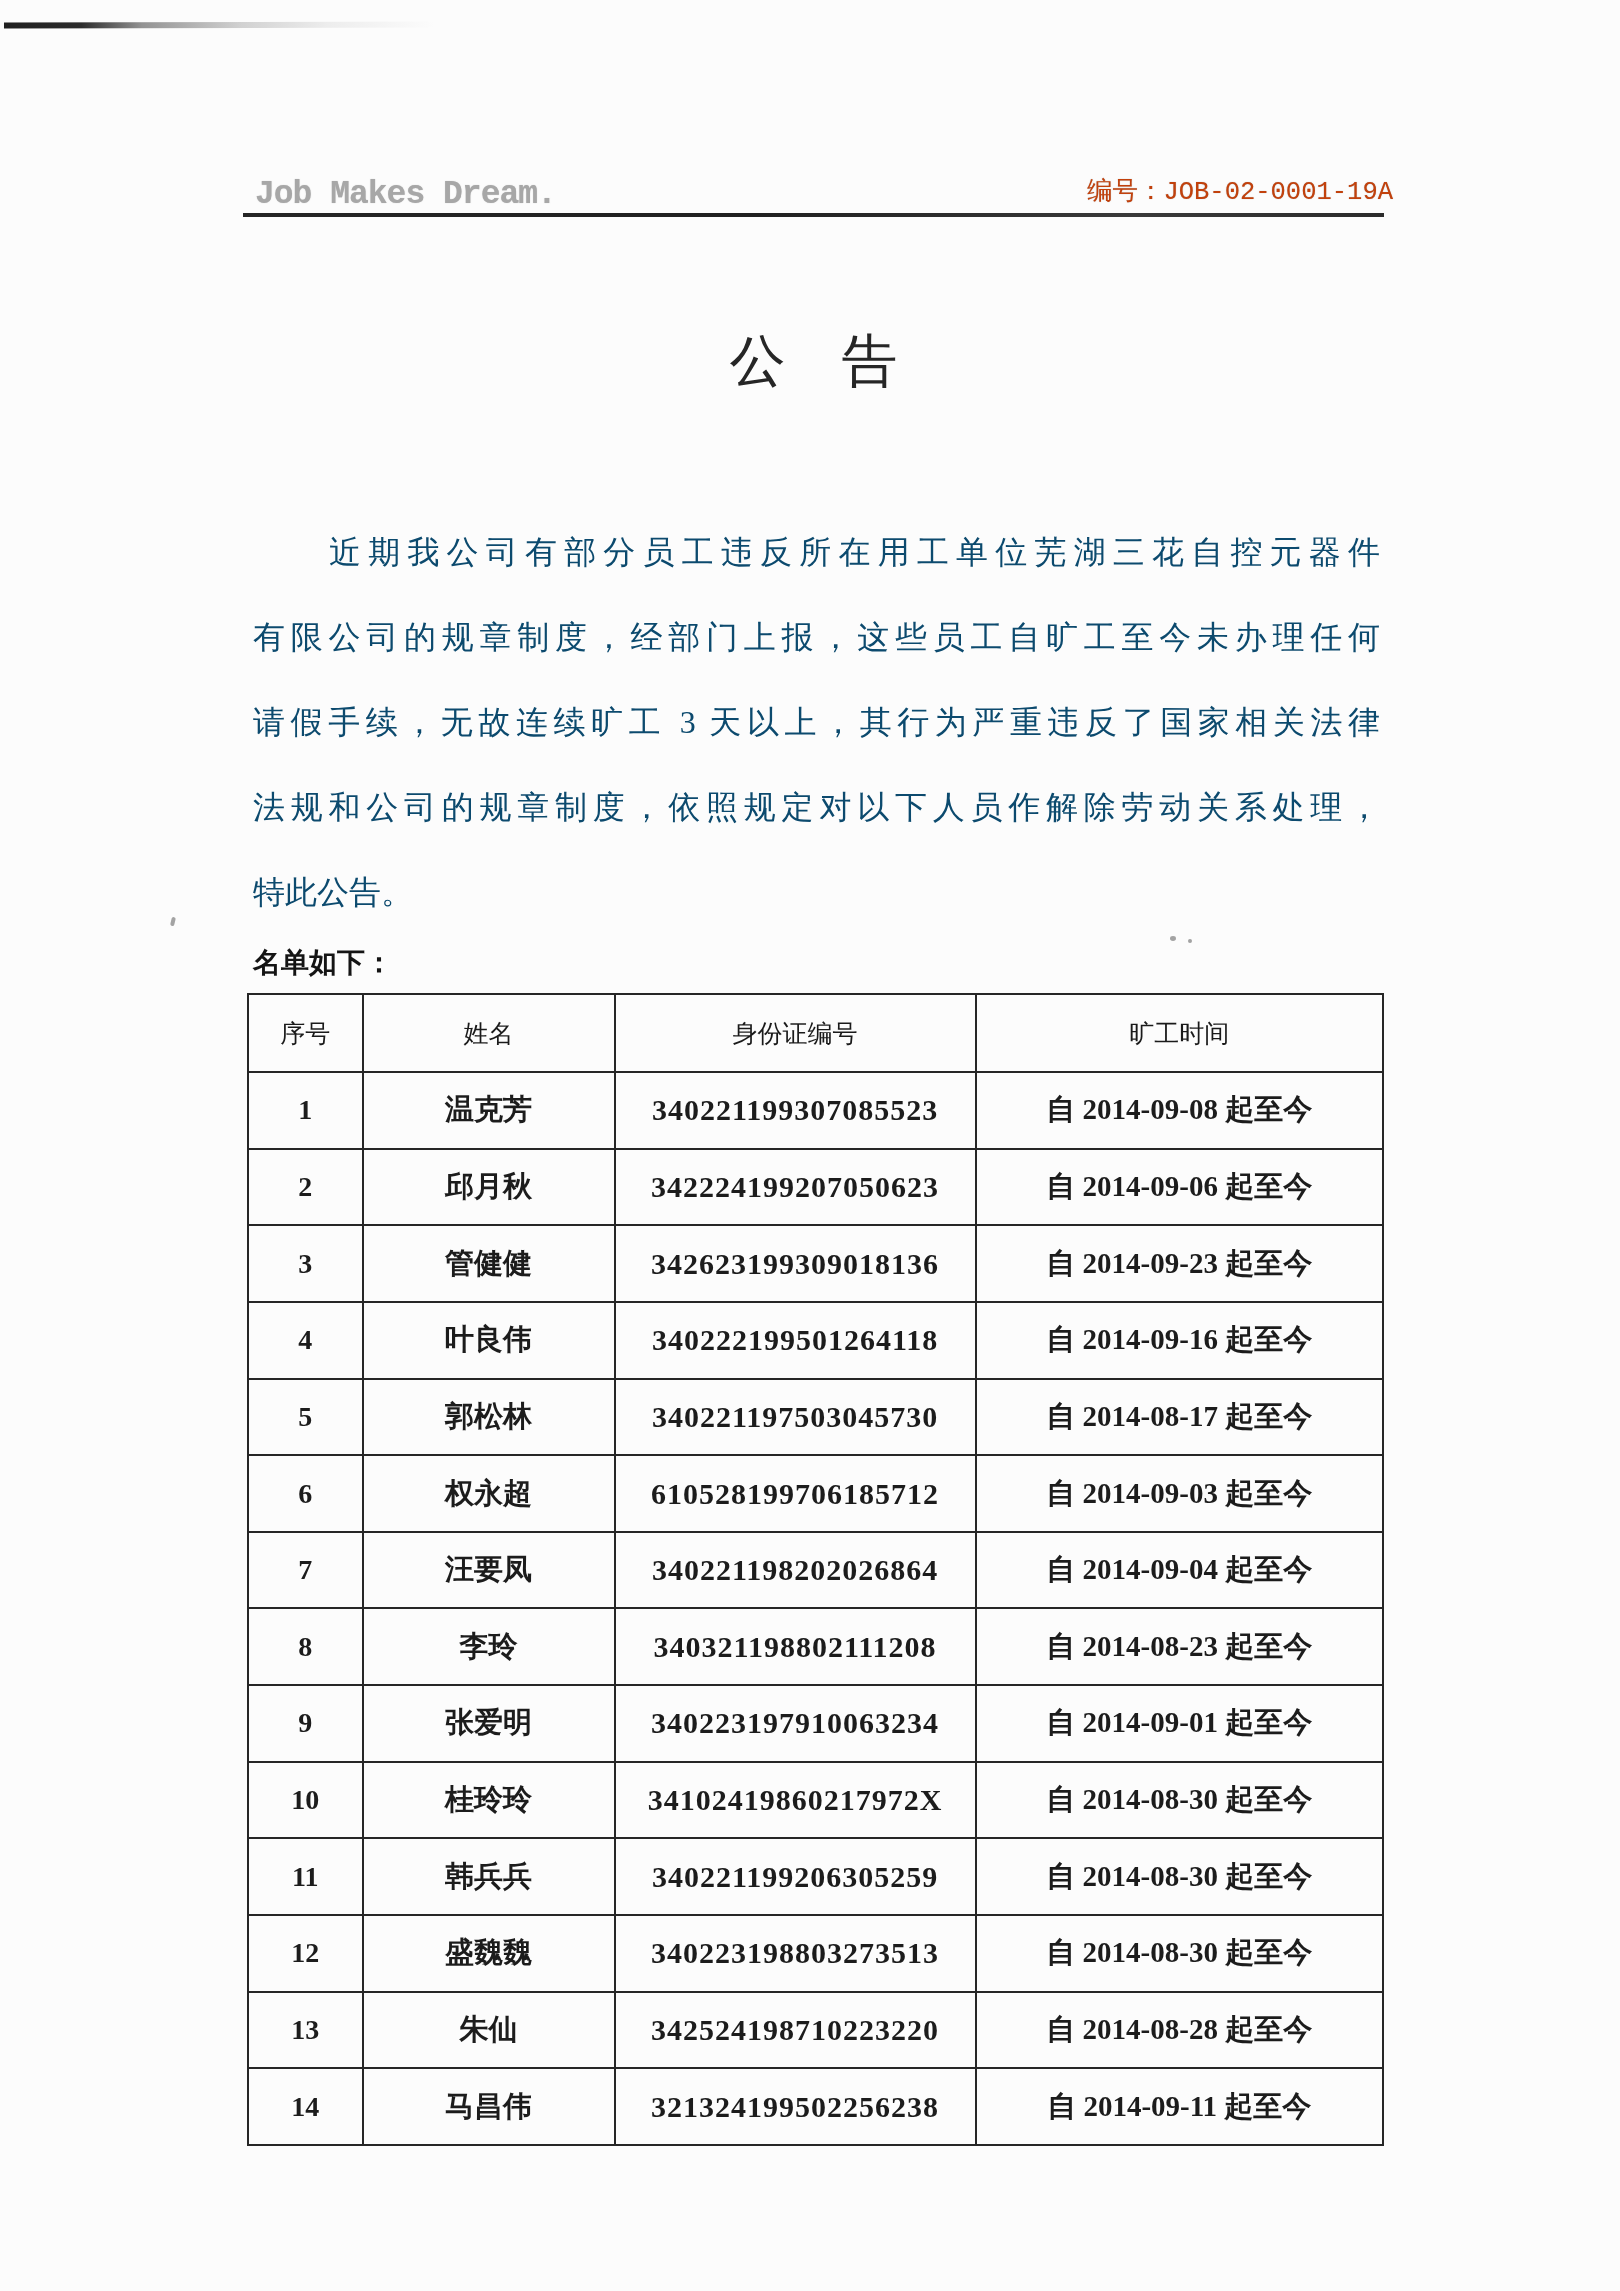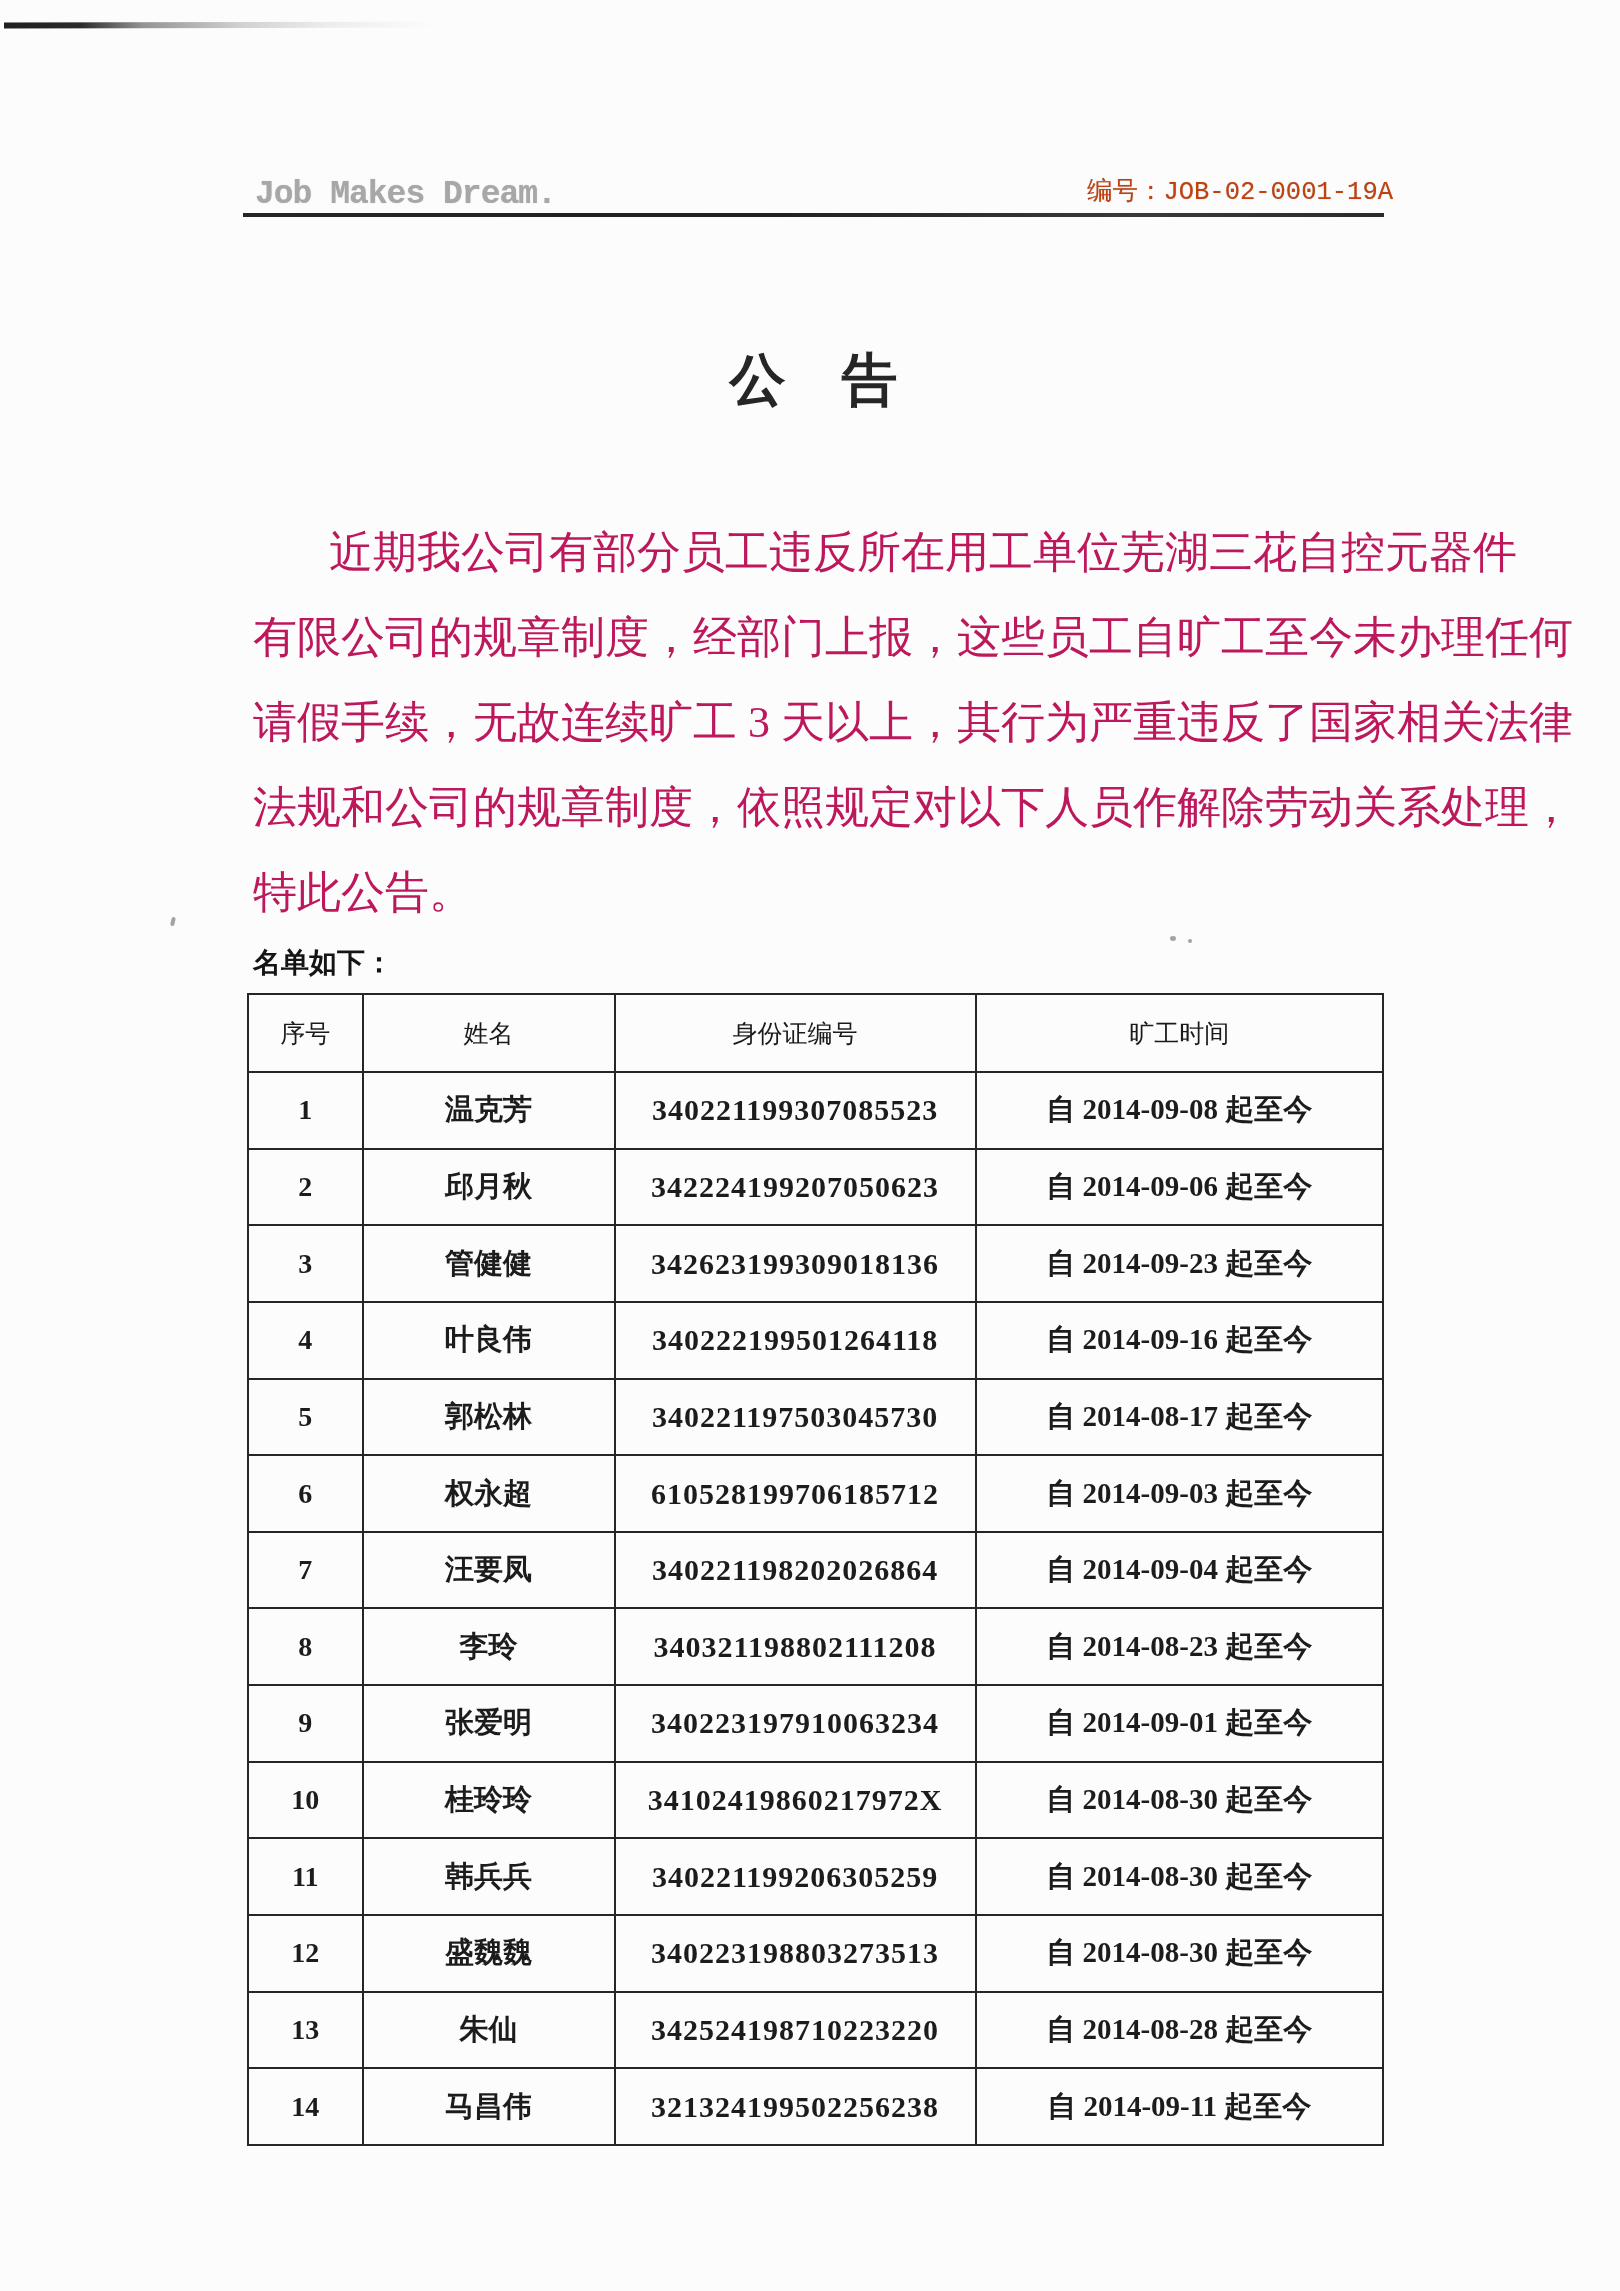--- a/index.html
+++ b/index.html
@@ -39,28 +39,28 @@
     font-size:25.5px;color:#c2410c;
     text-shadow:0 0 1px rgba(150,150,150,.7);
   }
   .rule{
     position:absolute;left:243px;top:213px;width:1141px;height:3.9px;
     background:linear-gradient(to right,#262626 0%,#202020 45%,#3a3a3a 78%,#2b2b2b 100%);
   }
 
   
   .title{
-    position:absolute;left:245px;top:343px;width:1137px;
-    text-align:center;font-size:56px;font-weight:bold;color:#262626;
+    position:absolute;left:245px;top:324px;width:1137px;
+    text-align:center;font-size:56px;font-weight:normal;color:#262626;
   }
 
   
   .body-text{
     position:absolute;left:253px;top:510px;width:1127px;
-    font-size:44px;line-height:85px;color:#be185d;
+    font-size:32px;line-height:85px;color:#0c4a6e;
   }
   .bline{height:85px;text-align:justify;text-align-last:justify;white-space:nowrap;}
   .bline.first{text-indent:76px;}
   .bline.last{text-align-last:left;}
 
   
   .list-label{
     position:absolute;left:253px;top:944px;
     font-family:"Liberation Sans","DejaVu Sans",sans-serif;
     font-size:28px;font-weight:bold;color:#141414;

